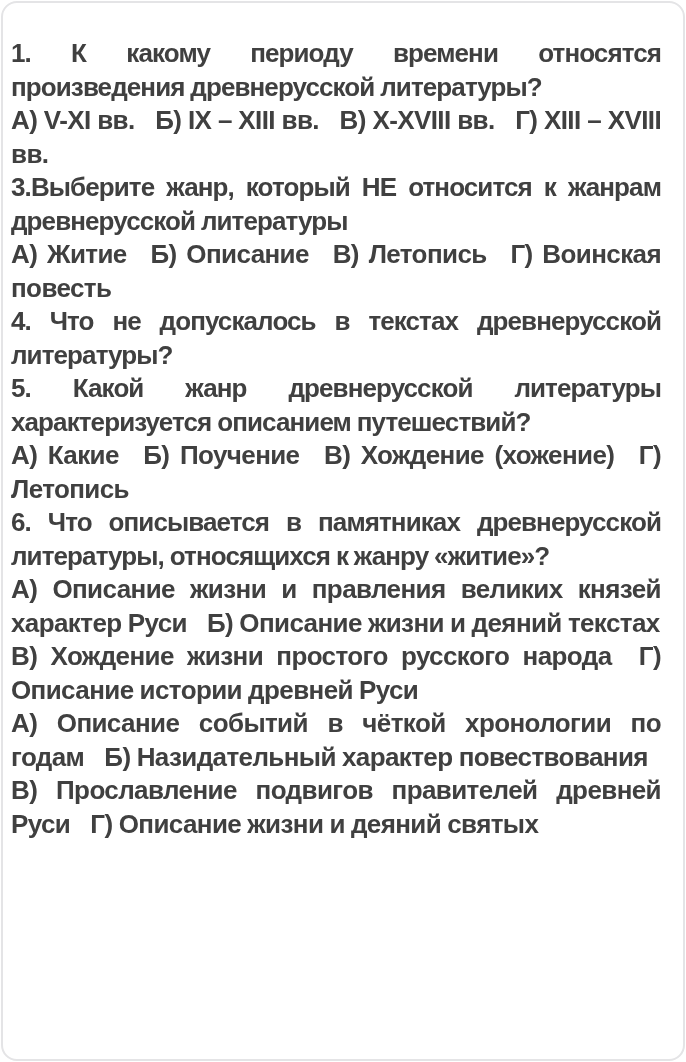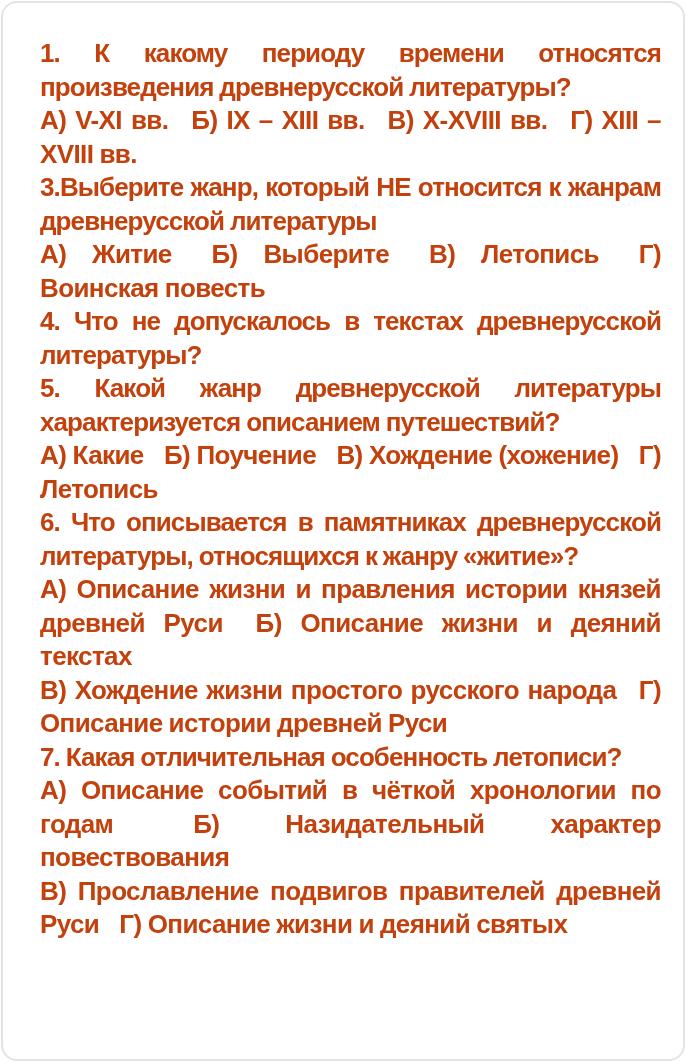--- a/index.html
+++ b/index.html
@@ -22,24 +22,24 @@
     right: 1px;
     bottom: 1px;
     background: #ffffff;
     border: 2px solid #e4e4e6;
     border-radius: 16px;
     box-sizing: border-box;
     overflow: hidden;
   }
   .content {
     position: absolute;
-    left: 37px;
+    left: 8px;
     right: 22px;
     top: 34px;
-    color: #c2410c;
+    color: #404040;
   }
   .content p {
     margin: 0;
     padding: 0;
     font-size: 26px;
     line-height: 33.5px;
     text-align: justify;
     letter-spacing: -0.6px;
     word-spacing: -0.5px;
     font-weight: bold;
@@ -57,25 +57,24 @@
 </style>
 </head>
 <body>
 
 <div class="page">
   <div class="card">
     <div class="content">
         <p class="question">1.  К какому периоду времени относятся произведения древнерусской литературы?</p>
         <p class="options"><span class="opt">А) V-XI вв.</span> <span class="opt">Б) IX – XIII вв.</span> <span class="opt">В) X-XVIII вв.</span> <span class="opt">Г) XIII – XVIII вв.</span></p>
         <p class="question">3.Выберите жанр, который НЕ относится к жанрам древнерусской литературы</p>
-        <p class="options"><span class="opt">А) Житие</span> <span class="opt">Б) Выберите</span> <span class="opt">В) Летопись</span> <span class="opt">Г) Воинская повесть</span></p>
+        <p class="options"><span class="opt">А) Житие</span> <span class="opt">Б) Описание</span> <span class="opt">В) Летопись</span> <span class="opt">Г) Воинская повесть</span></p>
         <p class="question">4. Что не допускалось в текстах древнерусской литературы?</p>
         <p class="question">5. Какой жанр древнерусской литературы характеризуется описанием путешествий?</p>
         <p class="options"><span class="opt">А) Какие</span> <span class="opt">Б) Поучение</span> <span class="opt">В) Хождение (хожение)</span> <span class="opt">Г) Летопись</span></p>
         <p class="question">6. Что описывается в памятниках древнерусской литературы, относящихся к жанру «житие»?</p>
-        <p class="options"><span class="opt">А) Описание жизни и правления истории князей древней Руси</span> <span class="opt">Б) Описание жизни и деяний текстах</span></p>
+        <p class="options"><span class="opt">А) Описание жизни и правления великих князей характер Руси</span> <span class="opt">Б) Описание жизни и деяний текстах</span></p>
         <p class="options"><span class="opt">В) Хождение жизни простого русского народа</span> <span class="opt">Г) Описание истории древней Руси</span></p>
-        <p class="question">7. Какая отличительная особенность летописи?</p>
         <p class="options"><span class="opt">А) Описание событий в чёткой хронологии по годам</span> <span class="opt">Б) Назидательный характер повествования</span></p>
         <p class="options"><span class="opt">В) Прославление подвигов правителей древней Руси</span> <span class="opt">Г) Описание жизни и деяний святых</span></p>
       </div>
   </div>
 </div>
 
 </body></html>

